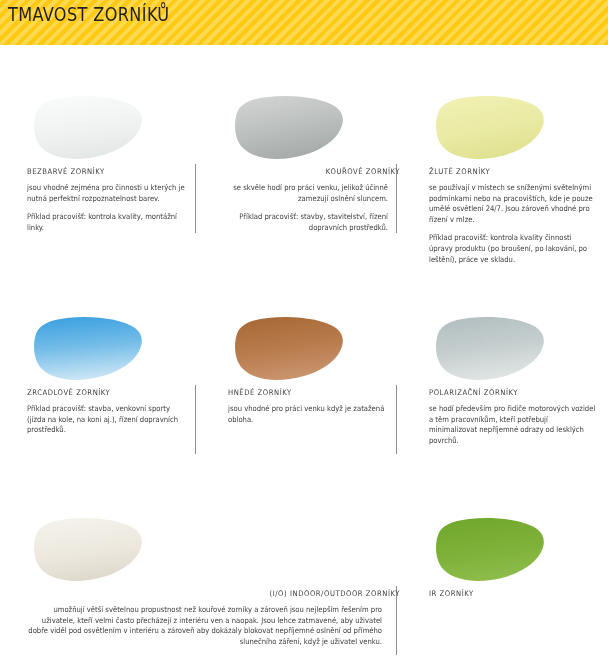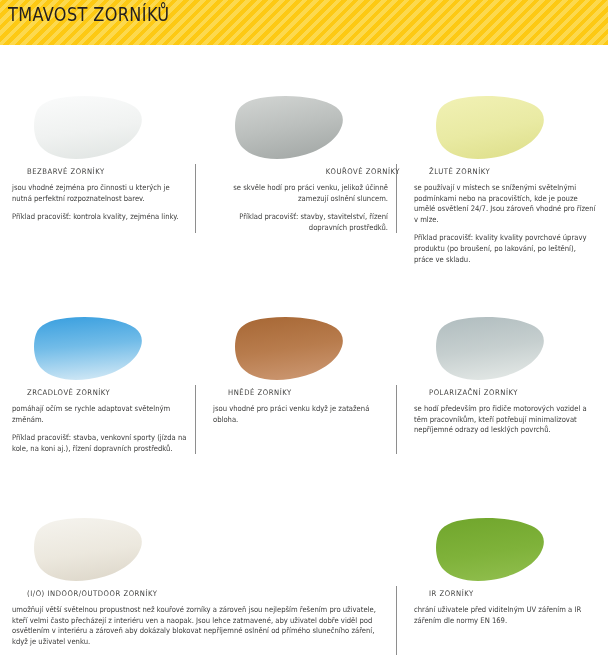--- a/index.html
+++ b/index.html
@@ -82,21 +82,21 @@
     font-weight: 400;
     margin: 0 0 7px 0;
     padding-left: 27px;
     white-space: nowrap;
   }
   .card-para {
     font-size: 7.6px;
     line-height: 10.6px;
     color: #3c3c3b;
     margin: 0 0 8px 0;
-    padding-left: 12px;
+    padding-left: 27px;
     padding-right: 12px;
     font-family: "DejaVu Sans Condensed", "Liberation Sans Narrow", "Liberation Sans", sans-serif;
   }
   .card-para:last-child { margin-bottom: 0; }
 
   
   .divider {
     position: absolute;
     width: 1px;
     background: #8e8e8e;
@@ -125,21 +125,21 @@
             <stop offset="0%" stop-color="#f9fafa"></stop>
             <stop offset="55%" stop-color="#f0f2f1"></stop>
             <stop offset="100%" stop-color="#e2e6e4"></stop>
           </linearGradient>
         </defs>
         <path d="M9,18 C12,9 22,4 40,2 C66,-1 95,3 108,12 C116,18 117,27 111,37 C103,50 84,60 62,63 C42,66 24,62 15,53 C7,45 5,30 9,18 Z" fill="url(#g-clear)"></path>
       </svg>
     </div>
     <div class="card-title">BEZBARVÉ ZORNÍKY</div>
     <p class="card-para">jsou vhodné zejména pro činnosti u kterých je nutná perfektní rozpoznatelnost barev.</p>
-    <p class="card-para">Příklad pracovišť: kontrola kvality, zejména linky.</p>
+    <p class="card-para">Příklad pracovišť: kontrola kvality, montážní linky.</p>
   </div>
 
   <div class="card" style="left:201px; top:62px; width:199px;text-align:right;">
     <div class="lens-wrap">
       <svg class="lens" viewBox="0 0 118 66">
         <defs>
           <linearGradient id="g-smoke" x1="0.3" y1="0" x2="0.65" y2="1">
             <stop offset="0%" stop-color="#cfd2d0"></stop>
             <stop offset="50%" stop-color="#bbbfbd"></stop>
             <stop offset="100%" stop-color="#a4a9a7"></stop>
@@ -161,38 +161,37 @@
             <stop offset="0%" stop-color="#f0f0b2"></stop>
             <stop offset="55%" stop-color="#e9eaa3"></stop>
             <stop offset="100%" stop-color="#dfe08d"></stop>
           </linearGradient>
         </defs>
         <path d="M9,18 C12,9 22,4 40,2 C66,-1 95,3 108,12 C116,18 117,27 111,37 C103,50 84,60 62,63 C42,66 24,62 15,53 C7,45 5,30 9,18 Z" fill="url(#g-yellow)"></path>
       </svg>
     </div>
     <div class="card-title">ŽLUTÉ ZORNÍKY</div>
     <p class="card-para">se používají v místech se sníženými světelnými podmínkami nebo na pracovištích, kde je pouze umělé osvětlení 24/7. Jsou zároveň vhodné pro řízení v mlze.</p>
-    <p class="card-para">Příklad pracovišť: kvality kvality povrchové úpravy produktu (po broušení, po lakování, po leštění), práce ve skladu.</p>
+    <p class="card-para">Příklad pracovišť: kontrola kvality činnosti úpravy produktu (po broušení, po lakování, po leštění), práce ve skladu.</p>
   </div>
 
   <div class="card" style="left:0px; top:283px; width:199px;">
     <div class="lens-wrap">
       <svg class="lens" viewBox="0 0 118 66">
         <defs>
           <linearGradient id="g-mirror" x1="0.4" y1="0" x2="0.55" y2="1">
             <stop offset="0%" stop-color="#3fa2e0"></stop>
             <stop offset="45%" stop-color="#72bce8"></stop>
             <stop offset="100%" stop-color="#cfe7f5"></stop>
           </linearGradient>
         </defs>
         <path d="M9,18 C12,9 22,4 40,2 C66,-1 95,3 108,12 C116,18 117,27 111,37 C103,50 84,60 62,63 C42,66 24,62 15,53 C7,45 5,30 9,18 Z" fill="url(#g-mirror)"></path>
       </svg>
     </div>
     <div class="card-title">ZRCADLOVÉ ZORNÍKY</div>
-    <p class="card-para">pomáhají očím se rychle adaptovat světelným změnám.</p>
     <p class="card-para">Příklad pracovišť: stavba, venkovní sporty (jízda na kole, na koni aj.), řízení dopravních prostředků.</p>
   </div>
 
   <div class="card" style="left:201px; top:283px; width:199px;">
     <div class="lens-wrap">
       <svg class="lens" viewBox="0 0 118 66">
         <defs>
           <linearGradient id="g-brown" x1="0.35" y1="0" x2="0.6" y2="1">
             <stop offset="0%" stop-color="#a96a38"></stop>
             <stop offset="50%" stop-color="#b87c4d"></stop>
@@ -216,21 +215,21 @@
             <stop offset="100%" stop-color="#e2e7e5"></stop>
           </linearGradient>
         </defs>
         <path d="M9,18 C12,9 22,4 40,2 C66,-1 95,3 108,12 C116,18 117,27 111,37 C103,50 84,60 62,63 C42,66 24,62 15,53 C7,45 5,30 9,18 Z" fill="url(#g-pol)"></path>
       </svg>
     </div>
     <div class="card-title">POLARIZAČNÍ ZORNÍKY</div>
     <p class="card-para">se hodí především pro řidiče motorových vozidel a těm pracovníkům, kteří potřebují minimalizovat nepříjemné odrazy od lesklých povrchů.</p>
   </div>
 
-  <div class="card card-wide" style="left:0px; top:484px; width:400px;">
+  <div class="card card-wide" style="left:0px; top:484px; width:400px;text-align:right;">
     <div class="lens-wrap">
       <svg class="lens" viewBox="0 0 118 66">
         <defs>
           <linearGradient id="g-io" x1="0.35" y1="0" x2="0.6" y2="1">
             <stop offset="0%" stop-color="#f4f2ec"></stop>
             <stop offset="55%" stop-color="#ece8de"></stop>
             <stop offset="100%" stop-color="#ded8cb"></stop>
           </linearGradient>
         </defs>
         <path d="M9,18 C12,9 22,4 40,2 C66,-1 95,3 108,12 C116,18 117,27 111,37 C103,50 84,60 62,63 C42,66 24,62 15,53 C7,45 5,30 9,18 Z" fill="url(#g-io)"></path>
@@ -247,16 +246,15 @@
           <linearGradient id="g-ir" x1="0.35" y1="0" x2="0.6" y2="1">
             <stop offset="0%" stop-color="#72a72e"></stop>
             <stop offset="55%" stop-color="#7fb23a"></stop>
             <stop offset="100%" stop-color="#8fbd4c"></stop>
           </linearGradient>
         </defs>
         <path d="M9,18 C12,9 22,4 40,2 C66,-1 95,3 108,12 C116,18 117,27 111,37 C103,50 84,60 62,63 C42,66 24,62 15,53 C7,45 5,30 9,18 Z" fill="url(#g-ir)"></path>
       </svg>
     </div>
     <div class="card-title">IR ZORNÍKY</div>
-    <p class="card-para">chrání uživatele před viditelným UV zářením a IR zářením dle normy EN 169.</p>
   </div>
 
 </div>
 
 </body></html>

